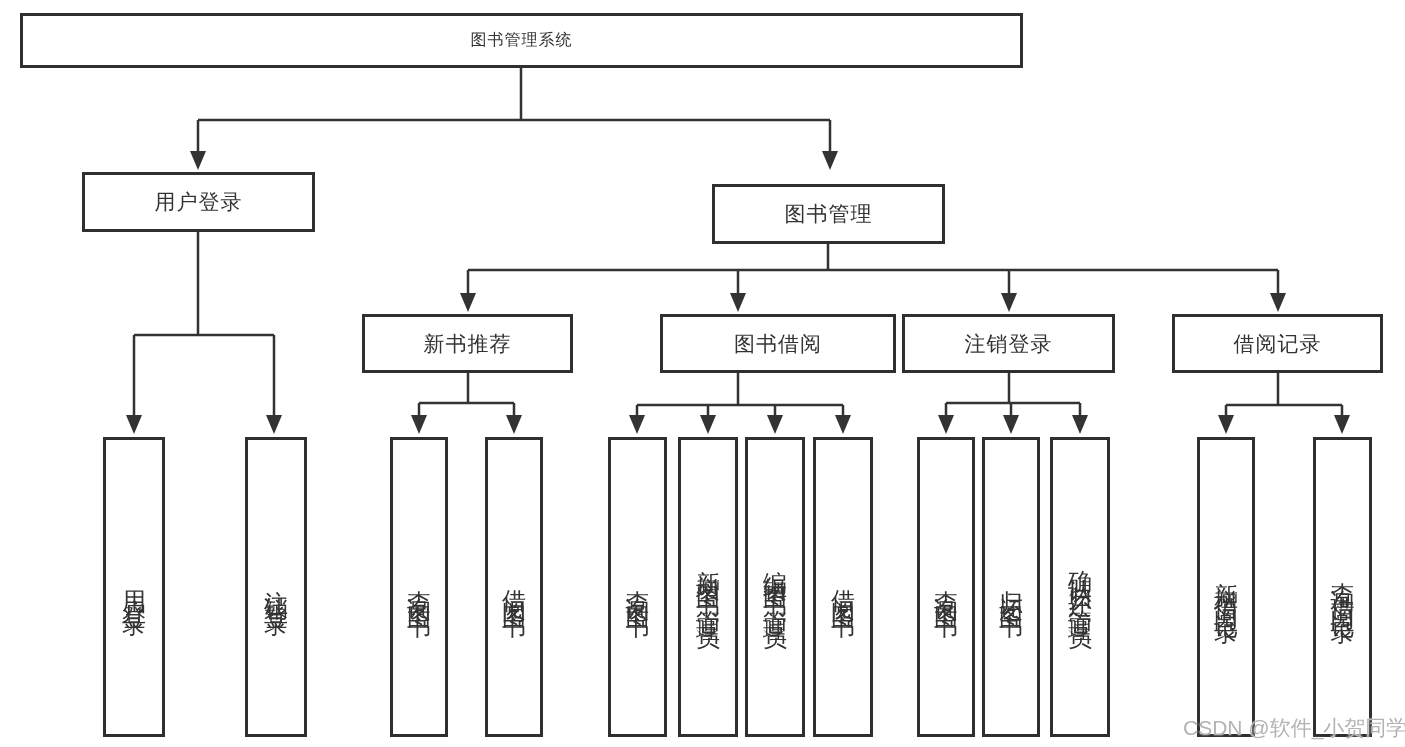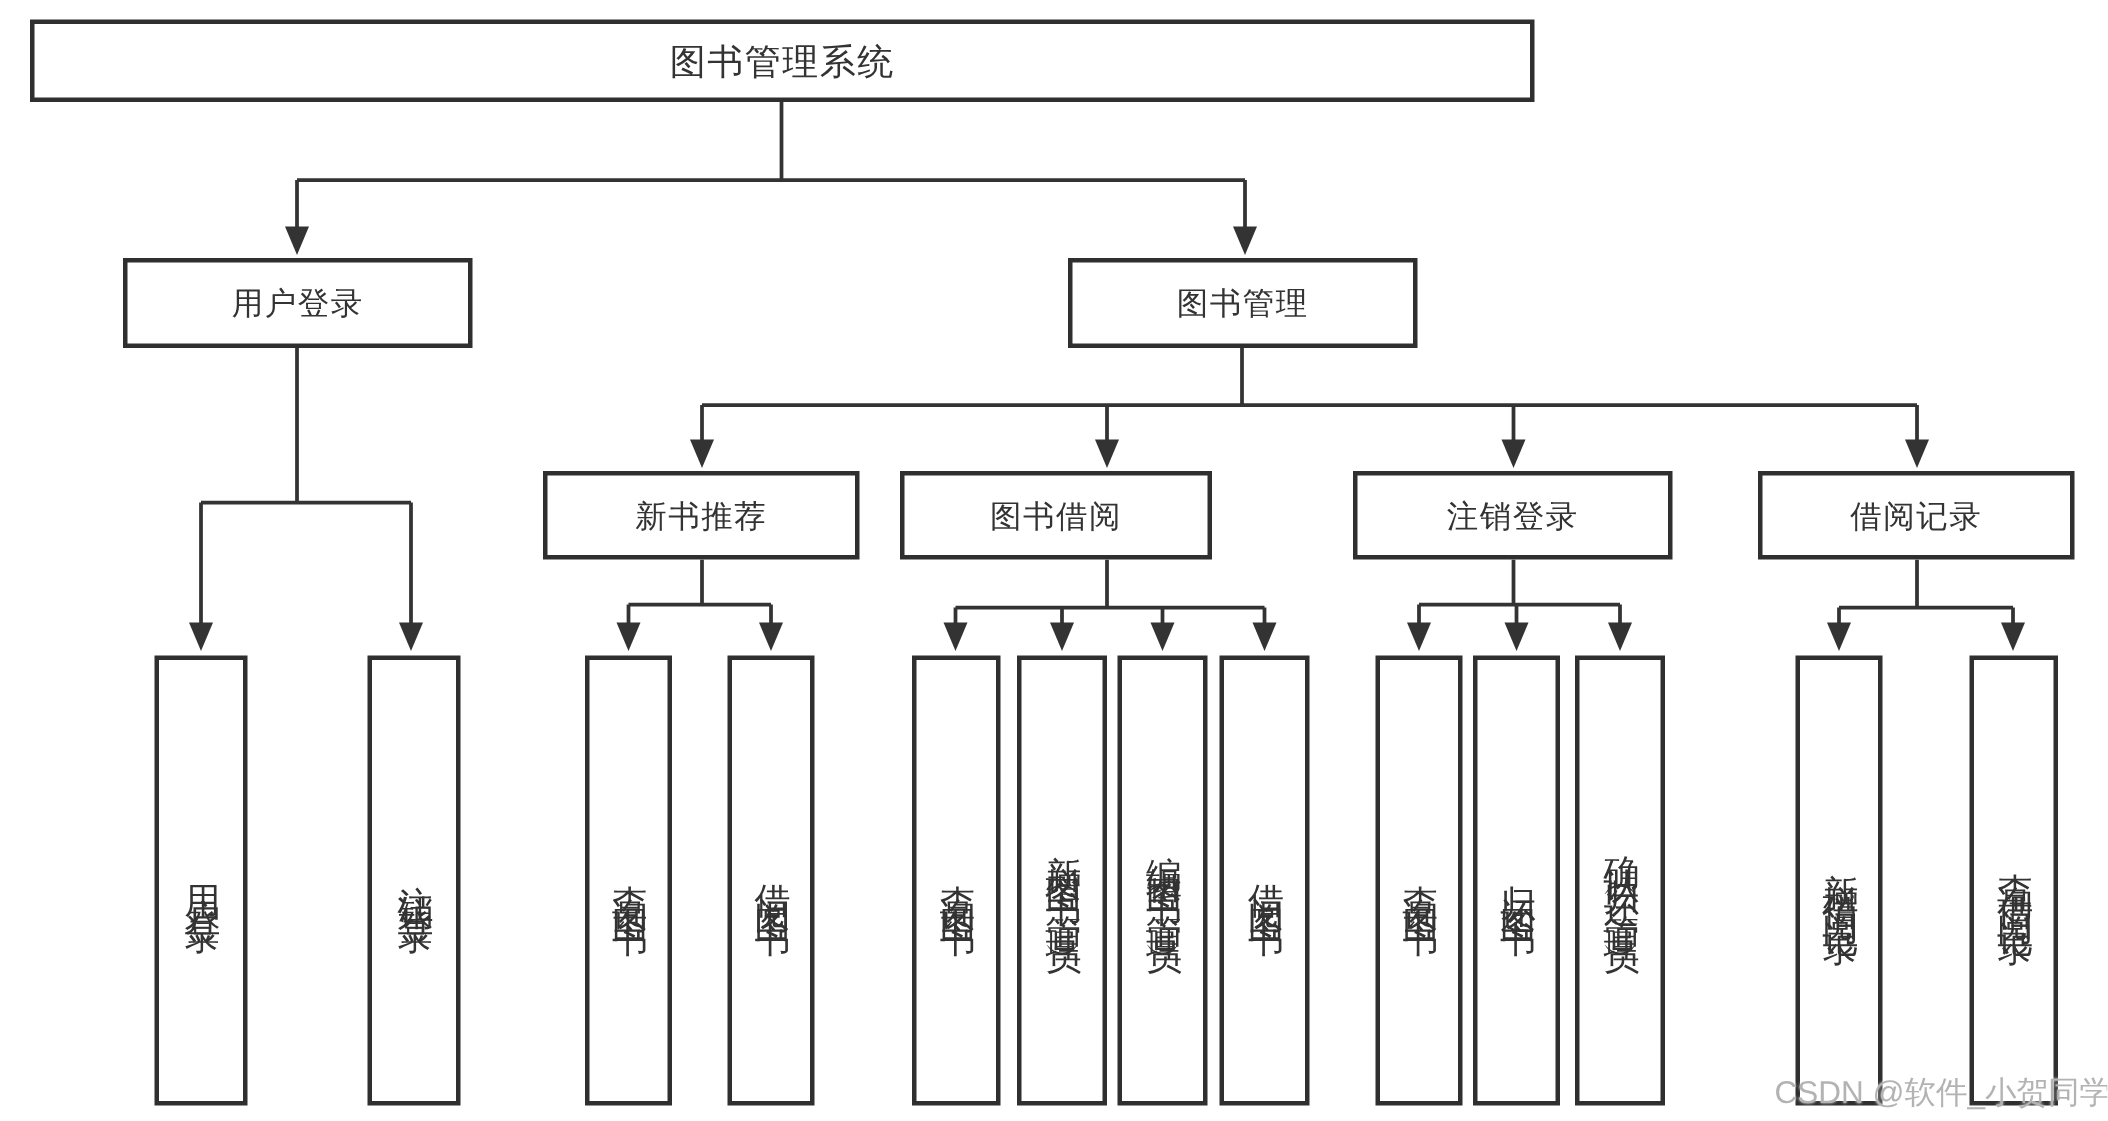--- a/index.html
+++ b/index.html
@@ -19,21 +19,21 @@
     display: flex;
     align-items: center;
     justify-content: center;
     color: #333333;
   }
   .node.h span {
     font-size: 21px;
     letter-spacing: 1px;
     white-space: nowrap;
   }
-  .node.root span { font-size: 24px; }
+  .node.root span { font-size: 16px; }
   .node.v span {
     writing-mode: vertical-rl;
     text-orientation: mixed;
     font-size: 24px;
     letter-spacing: 8px;
     line-height: 1;
   }
   #connectors {
     position: absolute;
     left: 0; top: 0;
@@ -106,28 +106,28 @@
     </g>
   </svg>
 
   <div class="node h root" style="left:20px;top:13px;width:1003px;height:55px">
     <span>图书管理系统</span>
   </div>
 
   <div class="node h" style="left:82px;top:172px;width:233px;height:60px">
     <span>用户登录</span>
   </div>
-  <div class="node h" style="left:712px;top:172px;width:233px;height:60px">
+  <div class="node h" style="left:712px;top:184px;width:233px;height:60px">
     <span>图书管理</span>
   </div>
 
   <div class="node h" style="left:362px;top:314px;width:211px;height:59px">
     <span>新书推荐</span>
   </div>
-  <div class="node h" style="left:600px;top:314px;width:208px;height:59px">
+  <div class="node h" style="left:660px;top:314px;width:236px;height:59px">
     <span>图书借阅</span>
   </div>
   <div class="node h" style="left:902px;top:314px;width:213px;height:59px">
     <span>注销登录</span>
   </div>
   <div class="node h" style="left:1172px;top:314px;width:211px;height:59px">
     <span>借阅记录</span>
   </div>
 
   <div class="node v" style="left:103px;top:437px;width:62px;height:300px">

